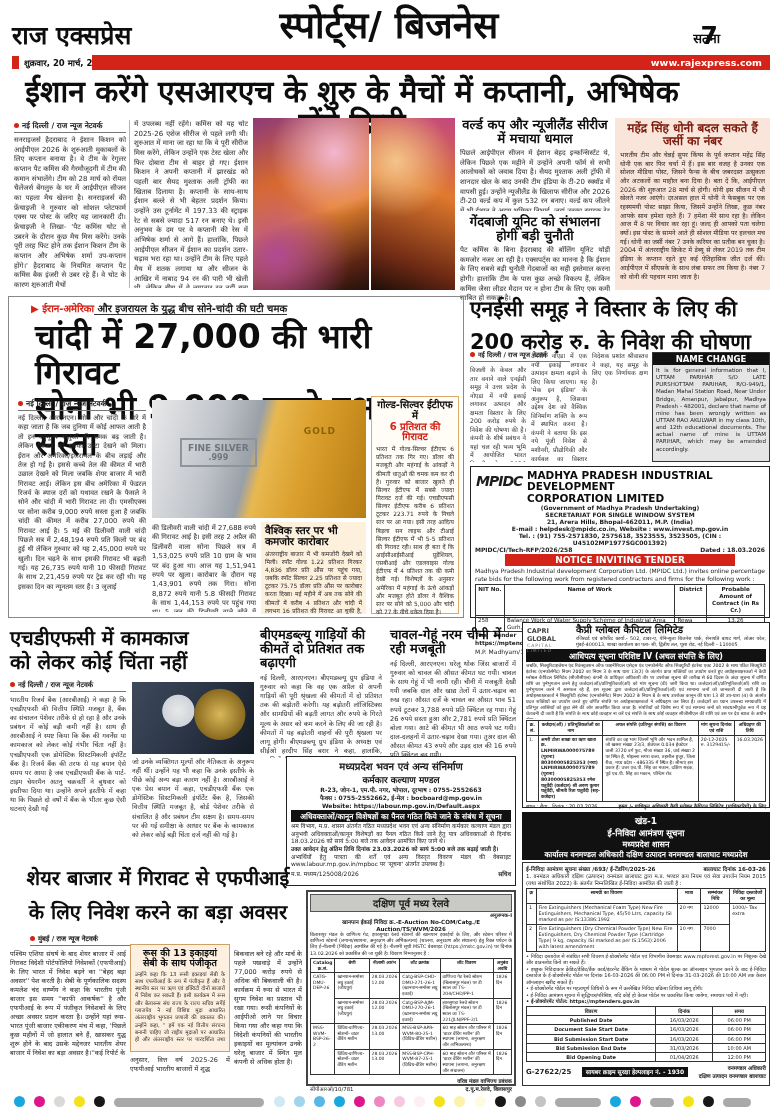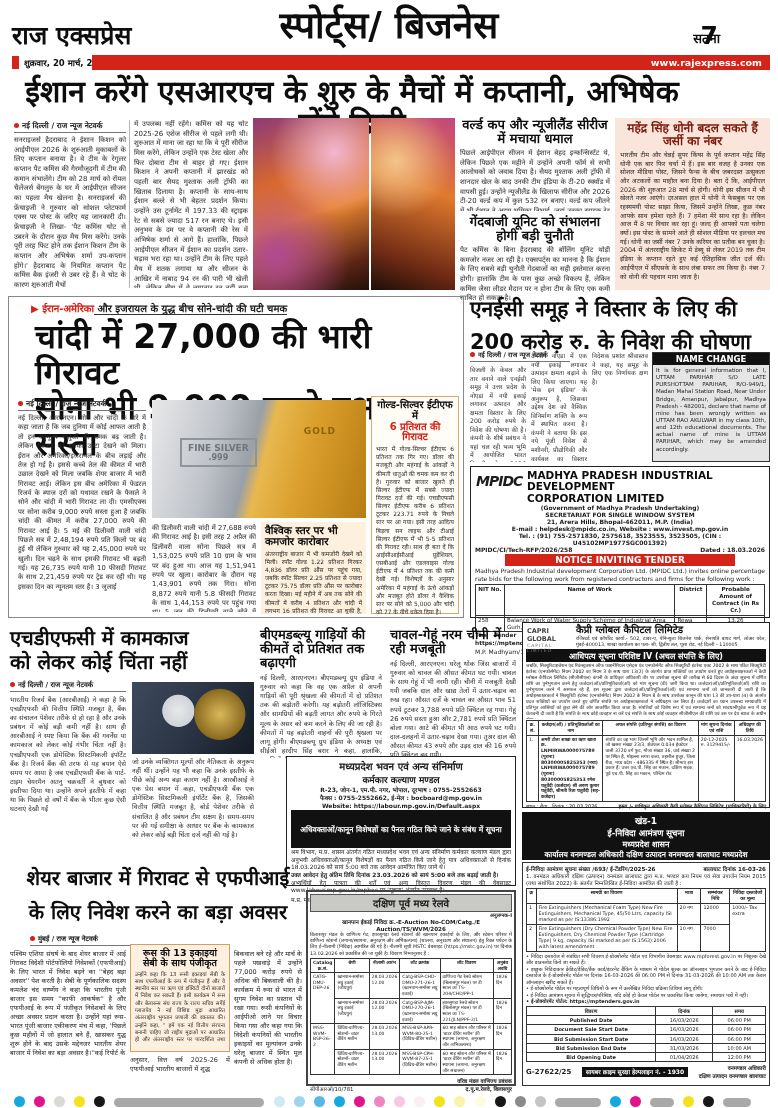--- a/index.html
+++ b/index.html
@@ -189,21 +189,21 @@
     <div class="hd" style="font-size:13px;">चावल-गेहूं नरम चीनी में रही मजबूती</div>
     <div class="body-txt" style="margin-top:4px;font-size:6.6px;height:96px;">नई दिल्ली, आरएनएन। घरेलू थोक जिंस बाजारों में गुरुवार को चावल की औसत कीमत घट गयी। चावल के साथ गेहूं में भी नरमी रही। चीनी में मजबूती देखी गयी जबकि दाल और खाद्य तेलों में उतार-चढ़ाव का रुख रहा। औसत दर्जे के चावल का औसत भाव 51 रुपये टूटकर 3,788 रुपये प्रति क्विंटल रह गया। गेहूं 26 रुपये सस्ता हुआ और 2,781 रुपये प्रति क्विंटल बोला गया। आटे की कीमत भी आठ रुपये घट गयी। दाल-दलहनों में उतार-चढ़ाव देखा गया। तुअर दाल की औसत कीमत 43 रुपये और उड़द दाल की 16 रुपये प्रति क्विंटल बढ़ गयी।</div>
   </div>
 
   <div class="abs notice" style="left:286px;top:756px;width:230px;height:130px;box-sizing:border-box;padding:2px 4px;">
     <div class="ntt" style="font-size:10px;text-align:center;">मध्यप्रदेश भवन एवं अन्य संनिर्माण</div>
     <div class="ntt" style="font-size:9px;">कर्मकार कल्याण मण्डल</div>
     <div class="ntt" style="font-size:6px;font-weight:bold;">R-23, जोन-1, एम.पी. नगर, भोपाल, दूरभाष : 0755-2552663</div>
     <div class="ntt" style="font-size:6px;font-weight:bold;">फैक्स : 0755-2552662, ई-मेल : bocboard@mp.gov.in</div>
     <div class="ntt" style="font-size:6px;font-weight:bold;">Website: https://labour.mp.gov.in/Default.aspx</div>
-    <div class="blackbar" style="font-size:7.5px;padding:14px 2px;margin:1px 0;">अधिवक्ताओं/कानून विशेषज्ञों का पैनल गठित किये जाने के संबंध में सूचना</div>
+    <div class="blackbar" style="font-size:7.5px;padding:1px 2px;margin:1px 0;">अधिवक्ताओं/कानून विशेषज्ञों का पैनल गठित किये जाने के संबंध में सूचना</div>
     <div class="tiny" style="font-size:5.9px;">श्रम विभाग, म.प्र. शासन अंतर्गत गठित मध्यप्रदेश भवन एवं अन्य संनिर्माण कर्मकार कल्याण मंडल द्वारा अनुभवी अधिवक्ताओं/कानून विशेषज्ञों का पैनल गठित किये जाने हेतु पात्र अधिवक्ताओं से दिनांक 18.03.2026 को सायं 5:00 बजे तक आवेदन आमंत्रित किए जाने थे।</div>
     <div class="tiny" style="font-size:5.9px;font-weight:bold;">उक्त आवेदन हेतु अंतिम तिथि दिनांक 23.03.2026 को सायं 5:00 बजे तक बढ़ाई जाती है।</div>
     <div class="tiny" style="font-size:5.9px;">अभ्यर्थियों हेतु पात्रता की शर्तें एवं अन्य विस्तृत विवरण मंडल की वेबसाइट www.labour.mp.gov.in/mpboc पर 'सूचना' अंतर्गत उपलब्ध है।</div>
     <div style="display:flex;justify-content:space-between;font-size:6px;margin-top:1px;">
       <span>म.प्र. मध्यम/125008/2026</span>
       <span style="font-weight:bold;">सचिव</span>
     </div>
   </div>
 
   <div class="abs notice" style="left:522px;top:622px;width:248px;height:186px;box-sizing:border-box;padding:2px 3px;border-width:1px;">

